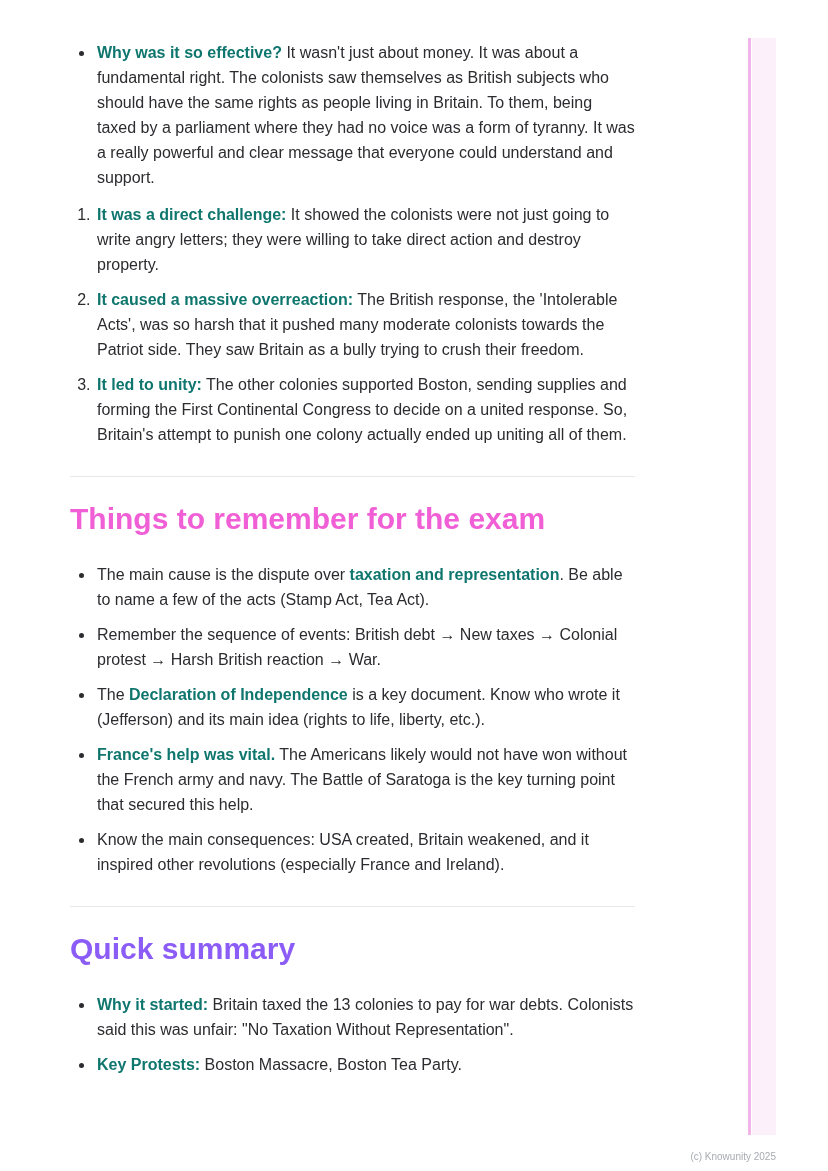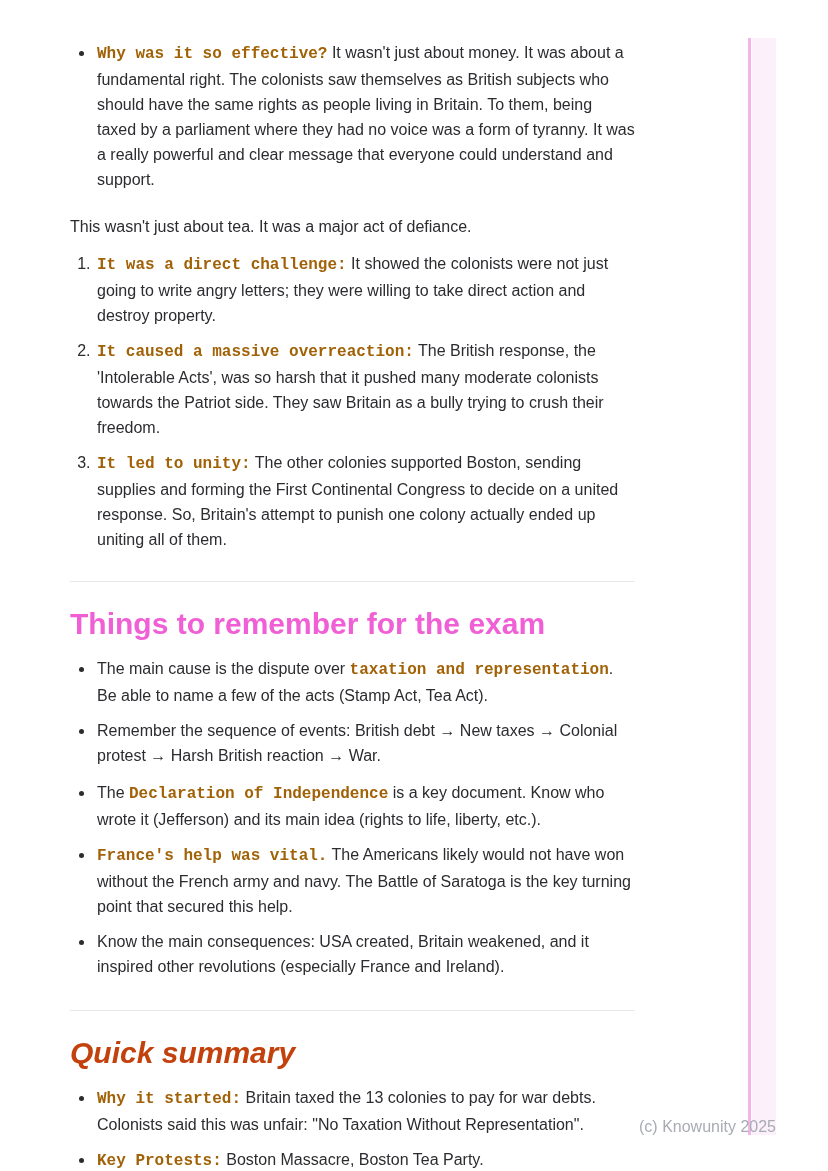--- a/index.html
+++ b/index.html
@@ -25,21 +25,21 @@
   }
   ul, ol {
     margin: 0;
     padding-left: 25px;
   }
   li {
     margin-bottom: 10px;
     padding-left: 2px;
   }
   li:last-child { margin-bottom: 0; }
-  strong { font-weight: bold; color: #a16207; font-family: Liberation Mono, monospace; }
+  strong { font-weight: bold; color: #0f766e; }
   .example-heading {
     font-size: 16px;
     font-weight: bold;
     color: #232327;
     margin: 25px 0 0 0;
     line-height: 22px;
   }
   .example-intro {
     margin: 22px 0 0 0;
   }
@@ -52,58 +52,57 @@
     margin: 29px 0 0 0;
     height: 0;
   }
   h2.pink-heading {
     font-size: 30px;
     line-height: 30px;
     font-weight: bold;
     margin: 27px 0 0 0;
   }
   .section-list {
-    margin-top: 17px;
+    margin-top: 28px;
   }
   .edge-band {
     position: absolute;
     left: 752px;
     top: 38px;
     width: 24px;
     height: 1097px;
   }
   .edge-line {
     position: absolute;
     left: 748px;
     top: 38px;
     width: 3px;
     height: 1097px;
   }
   .footer-watermark {
     position: absolute;
-    top: 1120px;
+    top: 1150px;
     right: 52px;
-    font-size: 16px;
+    font-size: 10px;
     line-height: 14px;
     color: #a9abb3;
   }
 </style>
 </head>
 <body>
 
 <div class="doc">
 
   <ul class="top-list">
     <li>
       <strong>Why was it so effective?</strong><span> It wasn't just about money. It was about a fundamental right. The colonists saw themselves as British subjects who should have the same rights as people living in Britain. To them, being taxed by a parliament where they had no voice was a form of tyranny. It was a really powerful and clear message that everyone could understand and support.</span>
     </li>
   </ul>
 
 
-  <p class="example-intro">This wasn't just about tea. It was a major act of defiance.</p>
 
   <ol class="ordered-points">
     <li>
       <strong>It was a direct challenge:</strong><span> It showed the colonists were not just going to write angry letters; they were willing to take direct action and destroy property.</span>
     </li>
     <li>
       <strong>It caused a massive overreaction:</strong><span> The British response, the 'Intolerable Acts', was so harsh that it pushed many moderate colonists towards the Patriot side. They saw Britain as a bully trying to crush their freedom.</span>
     </li>
     <li>
       <strong>It led to unity:</strong><span> The other colonies supported Boston, sending supplies and forming the First Continental Congress to decide on a united response. So, Britain's attempt to punish one colony actually ended up uniting all of them.</span>
@@ -127,21 +126,21 @@
     <li>
       <span></span><strong>France's help was vital.</strong><span> The Americans likely would not have won without the French army and navy. The Battle of Saratoga is the key turning point that secured this help.</span>
     </li>
     <li>
       <span>Know the main consequences: USA created, Britain weakened, and it inspired other revolutions (especially France and Ireland).</span><strong></strong><span></span>
     </li>
   </ul>
 
   <hr class="section-divider">
 
-  <h2 class="pink-heading" style="color: #c2410c; font-style: italic;">Quick summary</h2>
+  <h2 class="pink-heading" style="color: #8b5cf6;">Quick summary</h2>
 
   <ul class="section-list">
     <li>
       <strong>Why it started:</strong><span> Britain taxed the 13 colonies to pay for war debts. Colonists said this was unfair: "No Taxation Without Representation".</span>
     </li>
     <li>
       <strong>Key Protests:</strong><span> Boston Massacre, Boston Tea Party.</span>
     </li>
   </ul>
 

